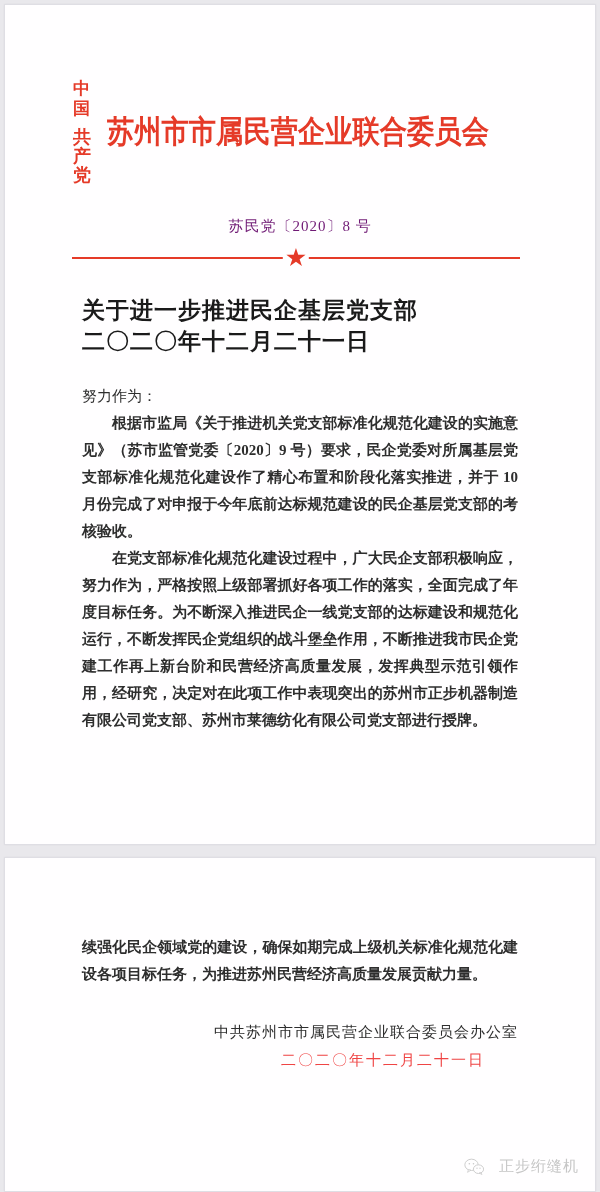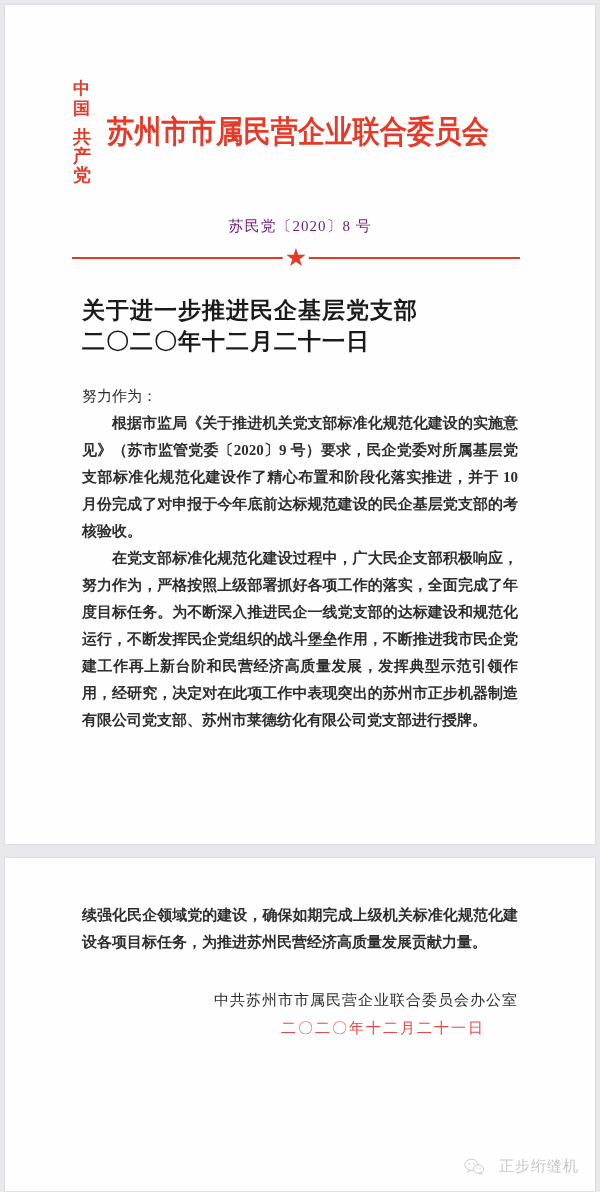--- a/index.html
+++ b/index.html
@@ -41,21 +41,21 @@
   }
 
   
   .doc-title{margin-top:36px;text-align:left;font-size:23px;font-weight:bold;
     line-height:31px;letter-spacing:1px;color:#1a1a1a;}
   .salutation{margin-top:26px;font-size:15px;line-height:27px;color:#2e2e2e;}
   .par{
     margin:0;font-size:15px;line-height:27px;color:#2e2e2e;
     text-align:justify;text-justify:inter-ideograph;text-indent:2em;font-weight:bold;
   }
-  .par--cont{padding-top:44px;text-indent:0;}
+  .par--cont{padding-top:76px;text-indent:0;}
   .signature{margin-top:33px;text-align:right;font-size:15px;line-height:22px;letter-spacing:1px;color:#2e2e2e;}
   .docdate{margin-top:6px;text-align:right;padding-right:33px;font-size:15px;line-height:22px;letter-spacing:2px;color:#ef4444;}
 
   
   .watermark{
     position:absolute;right:16px;bottom:15px;
     display:flex;align-items:center;gap:15px;
     color:#c6c6c6;font-size:15px;letter-spacing:1px;
     font-family:"Liberation Sans","DejaVu Sans",sans-serif;
   }

